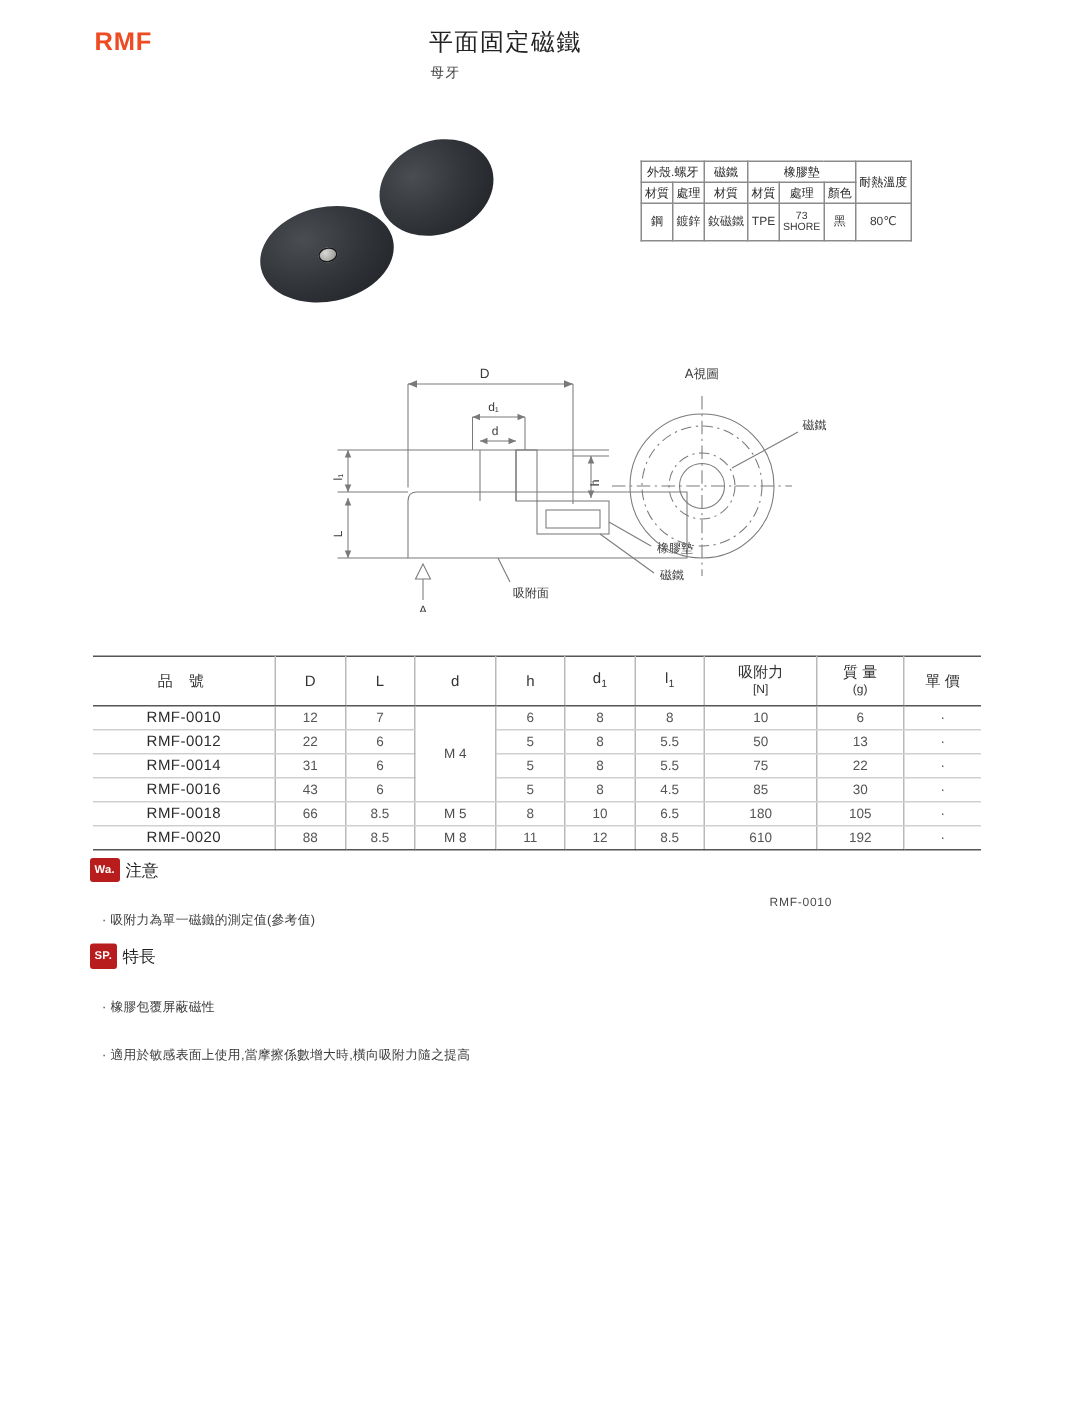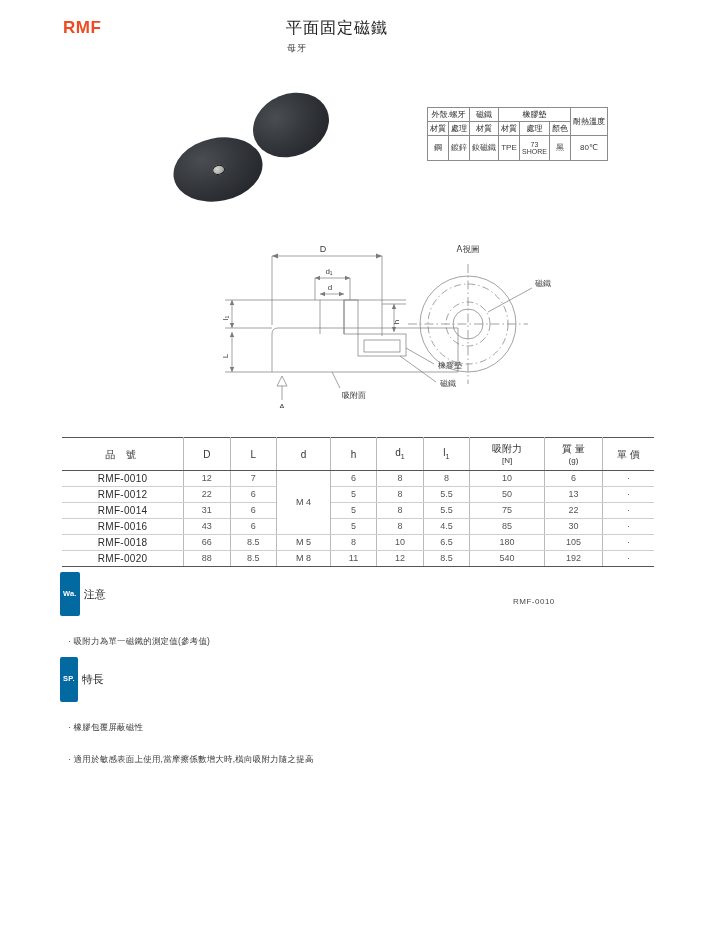--- a/index.html
+++ b/index.html
@@ -76,22 +76,22 @@
   .unitline{font-size:8px;}
   .dot{font-size:9px;color:#555;}
 
   
   .caption{position:absolute;left:513px;top:597px;font-size:8px;color:#4a4a4a;letter-spacing:.5px;}
 
   
   .notes{position:absolute;left:60px;top:570px;width:420px;}
   .badgeline{display:flex;align-items:center;gap:4px;margin-top:2px;}
   .badge{
-    display:inline-block;background:#0369a1;color:#fff;font-size:7.5px;
-    font-weight:bold;padding:18px 3px;border-radius:2px;line-height:1.1;
+    display:inline-block;background:#b91c1c;color:#fff;font-size:7.5px;
+    font-weight:bold;padding:4px 3px;border-radius:2px;line-height:1.1;
     letter-spacing:.2px;
   }
   .badgetxt{font-size:11px;color:#1f1f1f;}
   .bullet{font-size:8.5px;color:#3d3d3d;margin:20px 0 0 8px;letter-spacing:.2px;}
   .gap{height:7px;}
 </style>
 </head>
 <body>
 
 <div class="page">
@@ -292,21 +292,21 @@
         <td class="dot">·</td>
       </tr>
       <tr>
         <td class="code">RMF-0020</td>
         <td>88</td>
         <td>8.5</td>
         <td class="thr">M 8</td>
         <td>11</td>
         <td>12</td>
         <td>8.5</td>
-        <td>540</td>
+        <td>610</td>
         <td>192</td>
         <td class="dot">·</td>
       </tr>
     </tbody>
   </table>
 
   <div class="caption">RMF-0010</div>
 
   <div class="notes">
     <div class="badgeline">

